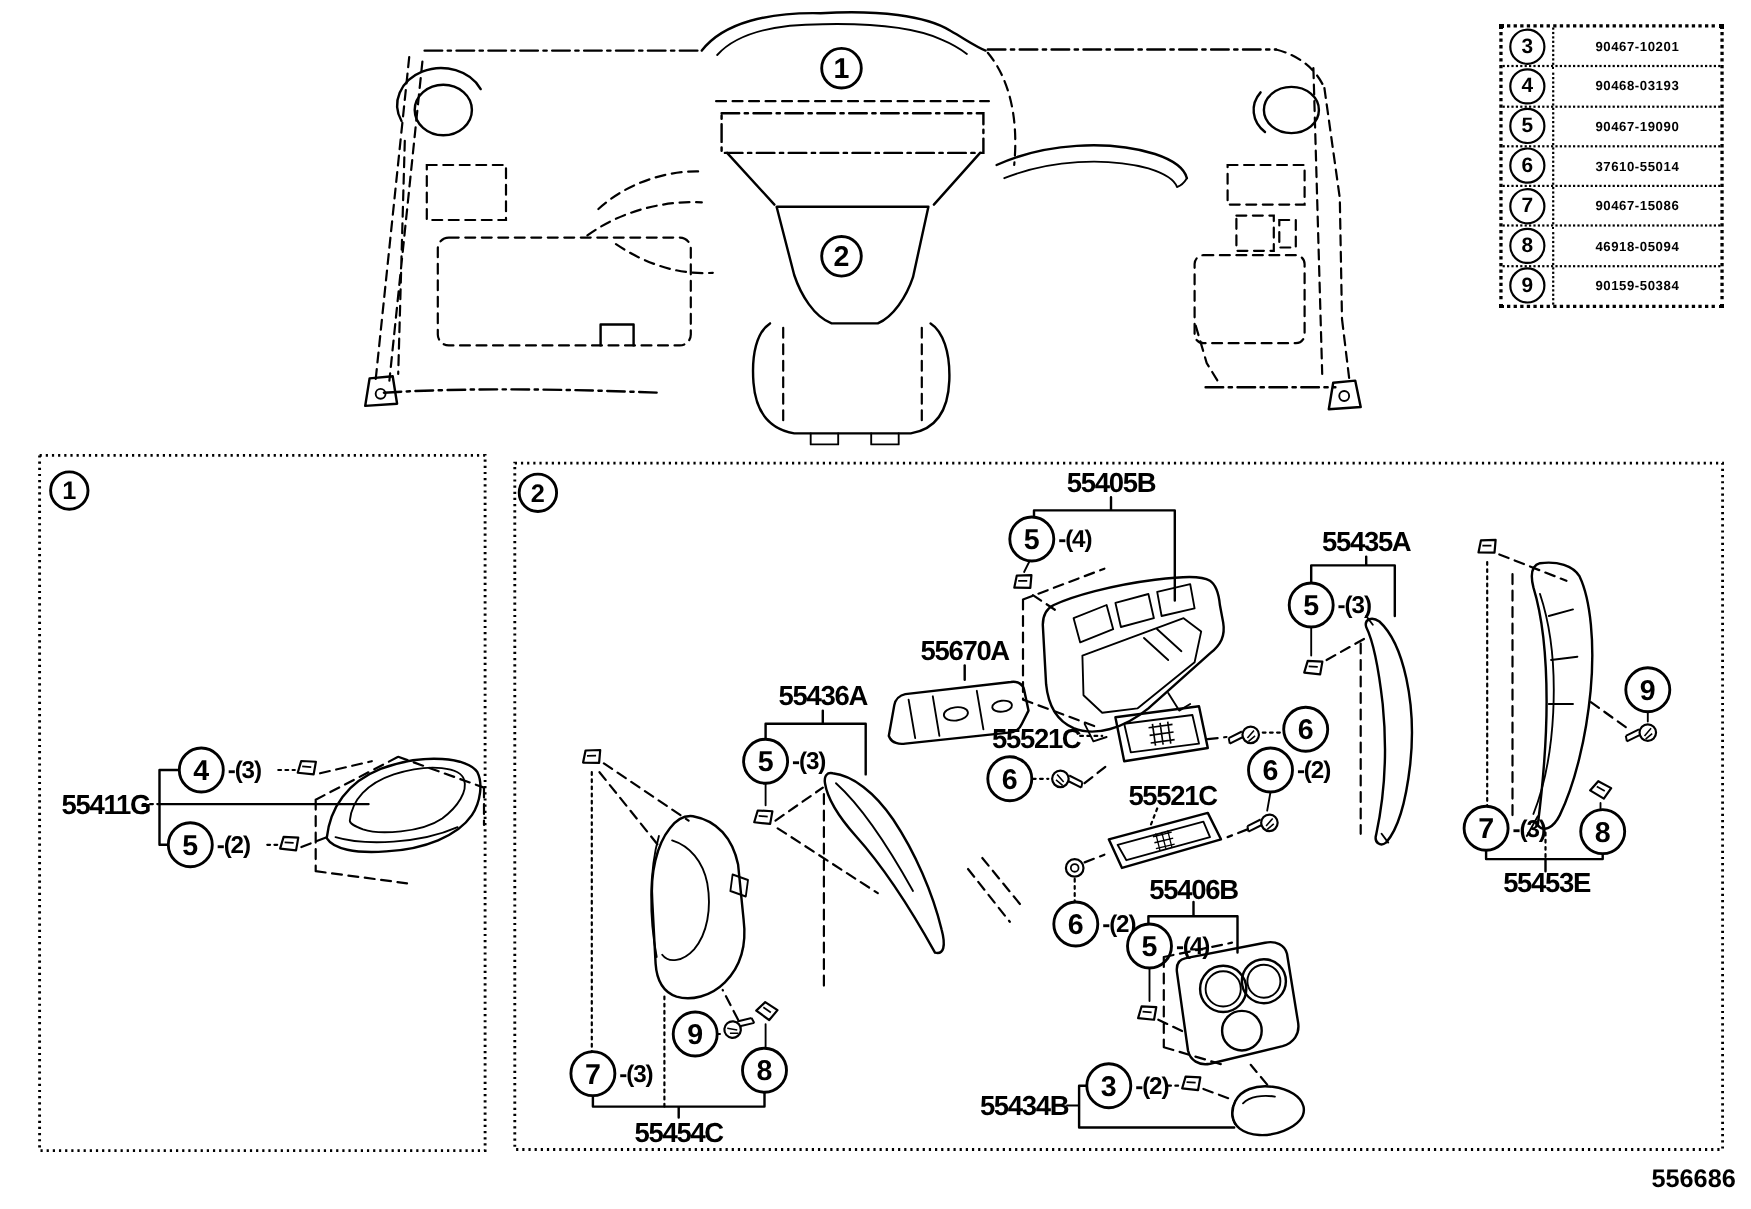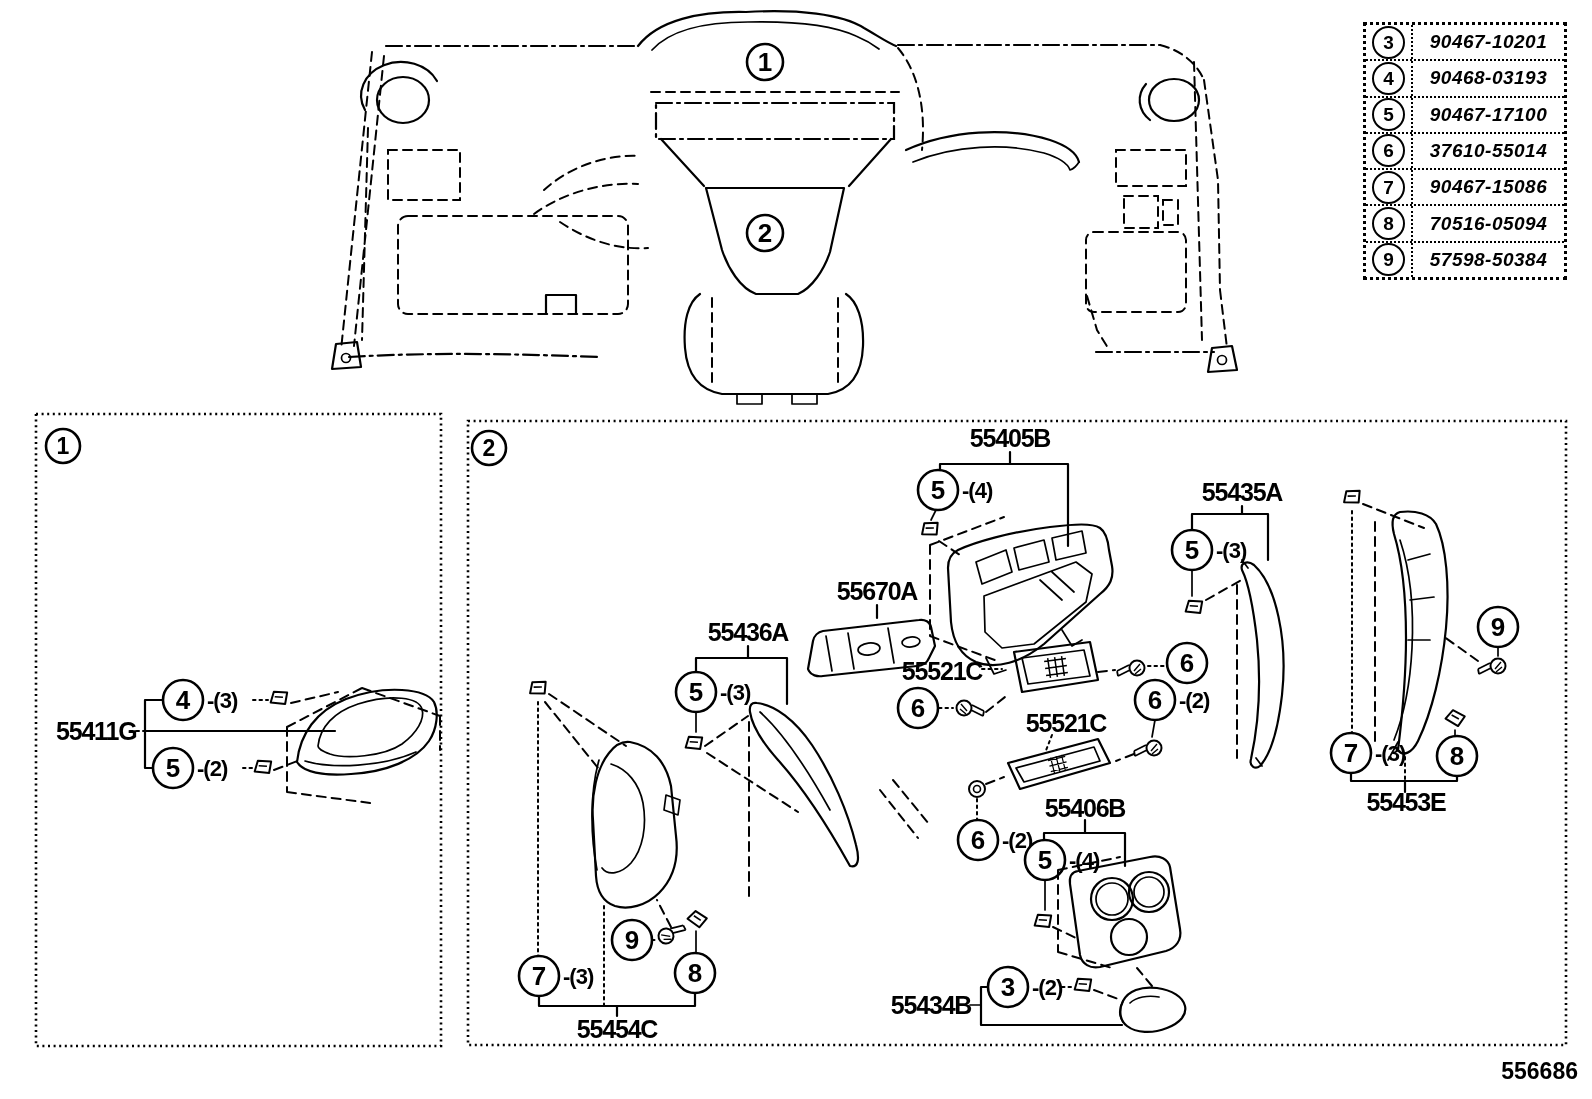--- a/index.html
+++ b/index.html
@@ -22,21 +22,21 @@
 
   .ftable{position:absolute;left:1363px;top:22px;width:204px;height:258px;
           border:3px dotted #000;box-sizing:border-box;display:flex;flex-direction:column;background:#fff;}
   .frow{flex:1;display:flex;border-bottom:2px dotted #000;align-items:stretch;}
   .frow:last-child{border-bottom:none;}
   .fref{width:45px;border-right:2px dotted #000;display:flex;align-items:center;justify-content:center;}
   .fcirc{width:29px;height:29px;border:2.5px solid #000;border-radius:50%;
          display:flex;align-items:center;justify-content:center;
          font-weight:bold;font-size:19px;line-height:1;}
   .fpart{flex:1;display:flex;align-items:center;justify-content:center;
-         font-weight:bold;font-size:19px;letter-spacing:0.5px;font-style:italic;}
+         font-weight:bold;font-size:12px;letter-spacing:0.5px;}
   .footer{position:absolute;left:1488px;top:1058px;width:90px;text-align:right;
           font-weight:bold;font-size:23px;letter-spacing:0;}
 </style>
 </head>
 <body>
 
 <div class="page">
 
 <svg width="1592" height="1099" viewBox="0 0 1592 1099">
   <defs>
@@ -352,43 +352,43 @@
   <div class="frow">
     <div class="fref">
       <span class="fcirc">4</span>
     </div>
     <div class="fpart">90468-03193</div>
   </div>
   <div class="frow">
     <div class="fref">
       <span class="fcirc">5</span>
     </div>
-    <div class="fpart">90467-17100</div>
+    <div class="fpart">90467-19090</div>
   </div>
   <div class="frow">
     <div class="fref">
       <span class="fcirc">6</span>
     </div>
     <div class="fpart">37610-55014</div>
   </div>
   <div class="frow">
     <div class="fref">
       <span class="fcirc">7</span>
     </div>
     <div class="fpart">90467-15086</div>
   </div>
   <div class="frow">
     <div class="fref">
       <span class="fcirc">8</span>
     </div>
-    <div class="fpart">70516-05094</div>
+    <div class="fpart">46918-05094</div>
   </div>
   <div class="frow">
     <div class="fref">
       <span class="fcirc">9</span>
     </div>
-    <div class="fpart">57598-50384</div>
+    <div class="fpart">90159-50384</div>
   </div>
 </div>
 
 <div class="footer">556686</div>
 
 </div>
 
 </body></html>

